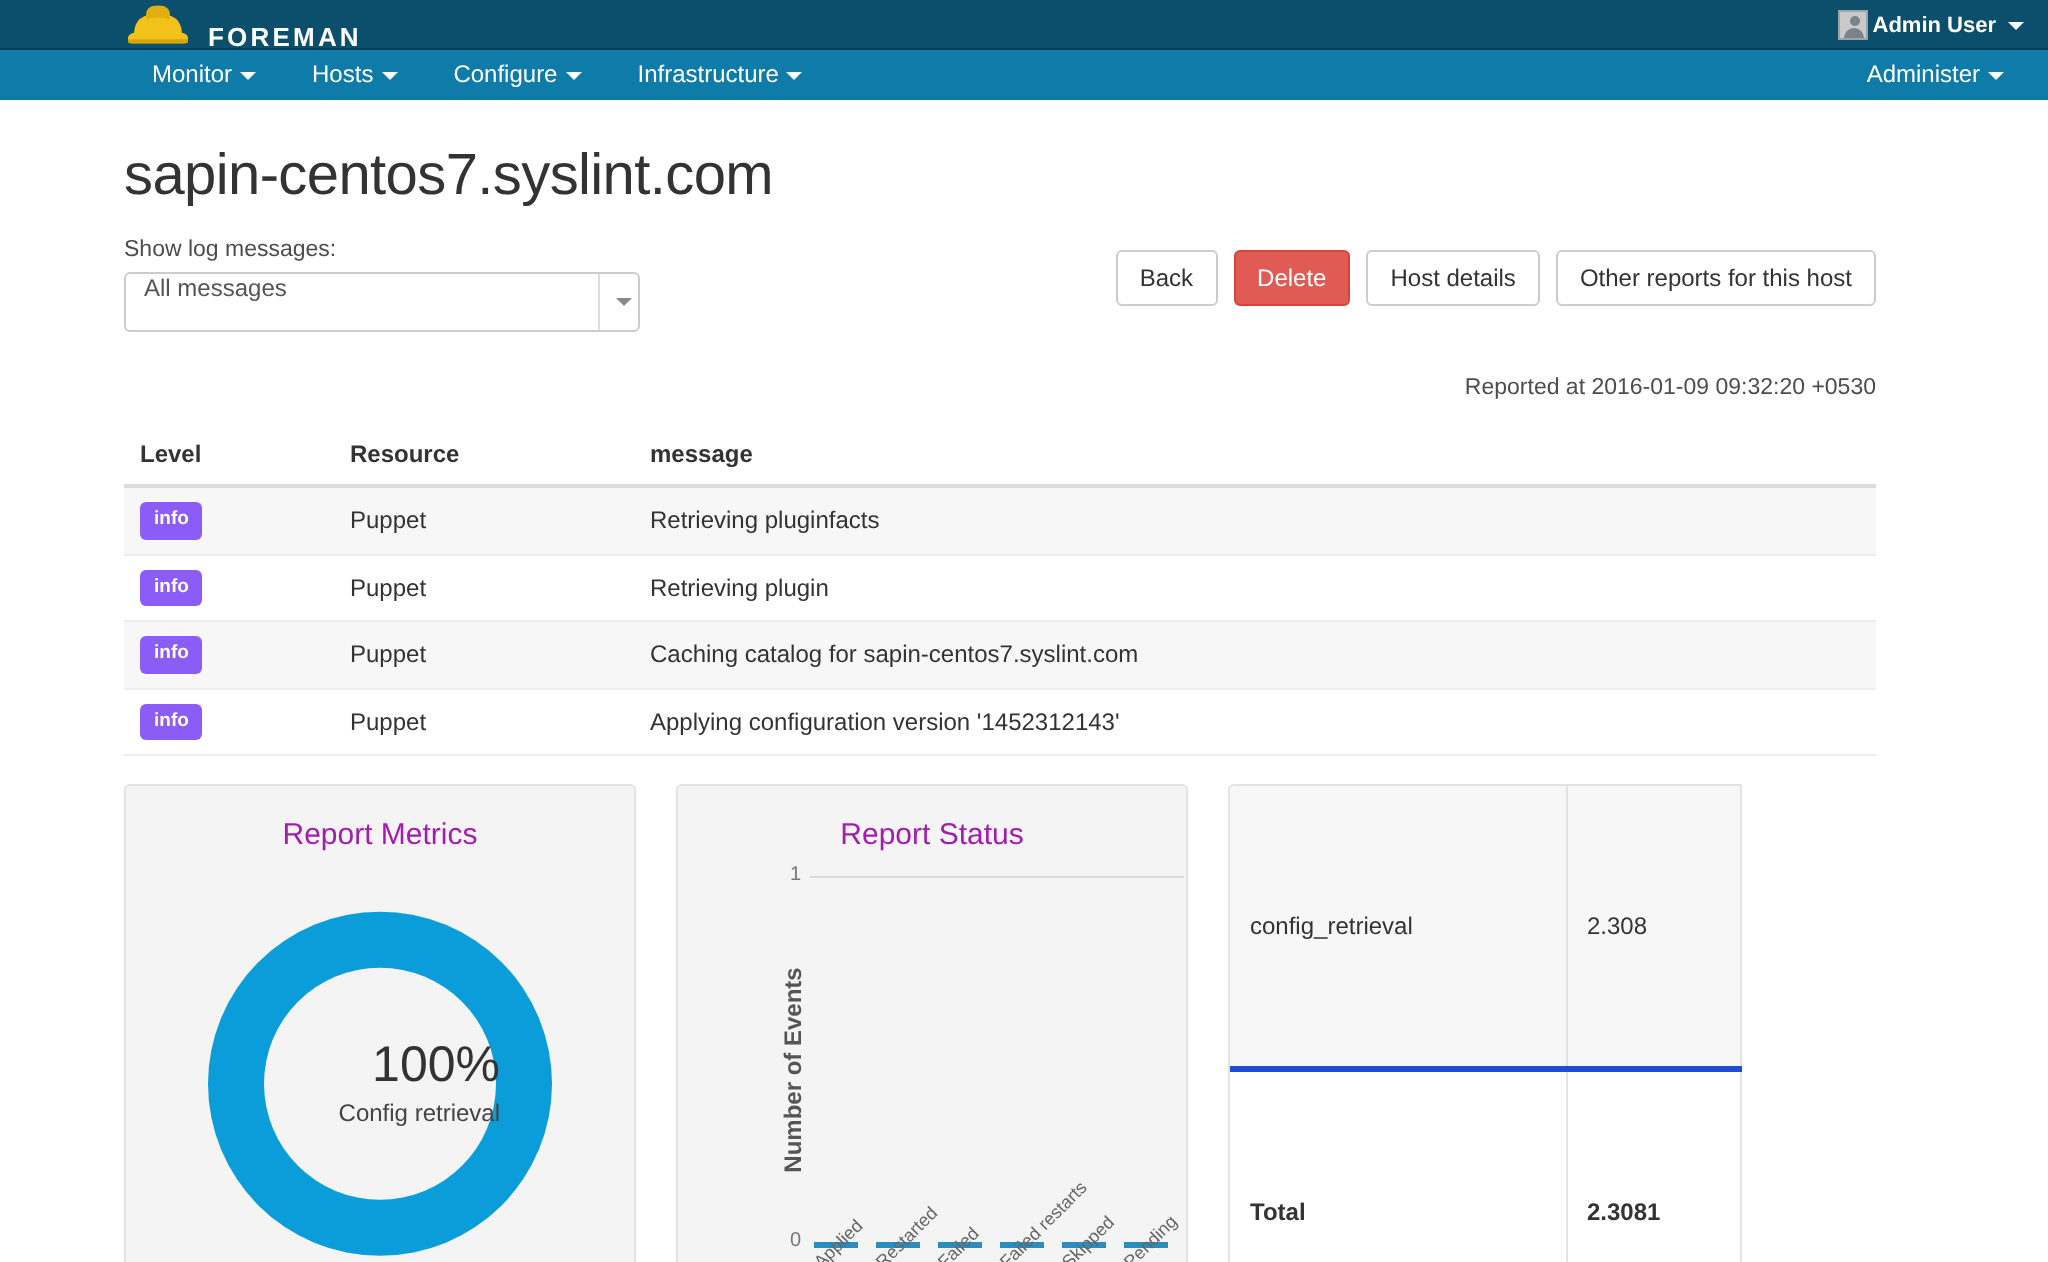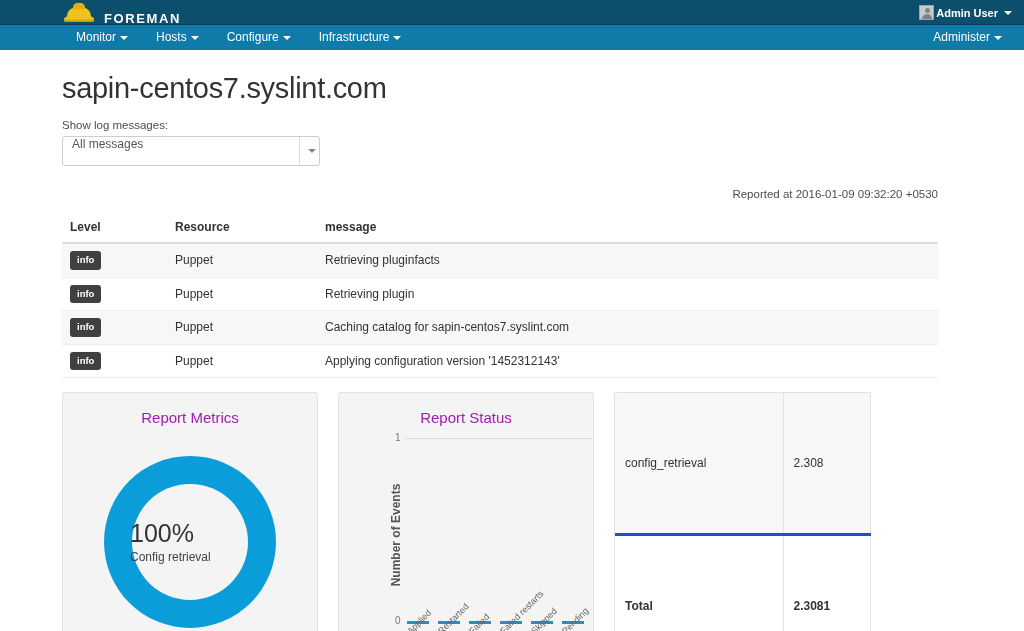--- a/index.html
+++ b/index.html
@@ -172,21 +172,21 @@
     color:#333333;
     padding:7px 6px 7px 8px;
     border-bottom:1px solid #eeeeee;
     vertical-align:middle;
   }
   table.log tbody tr:nth-child(odd){ background:#f7f7f7; }
   .col-level{ width:105px; }
   .col-resource{ width:150px; }
   .badge{
     display:inline-block;
-    background:#404040;
+    background:#8b5cf6;
     color:#ffffff;
     font-size:9.5px;
     line-height:1;
     padding:4px 7px 5px 7px;
     border-radius:3px;
     font-weight:bold;
   }
 
   
   .panels{
@@ -228,21 +228,21 @@
     position:absolute;
     left:50%;top:50%;
     transform:translate(-50%,-50%);
     width:116px;height:116px;border-radius:50%;
     background:#f4f4f4;
   }
   .donut-center{
     position:absolute;
     left:50%; top:50%;
     transform:translate(-50%,-50%);
-    text-align:left;
+    text-align:right;
     z-index:2;
     width:120px;
   }
   .donut-pct{ font-size:25px; color:#333333; line-height:1.1; }
   .donut-label{ font-size:12px; color:#444444; margin-top:3px; }
 
   
   .chart-area{
     position:absolute;
     left:0;top:0;width:100%;height:100%;
@@ -362,20 +362,26 @@
       <div class="filter-block">
         <div class="filter-label">Show log messages:</div>
         <div class="select-wrap">
           <span class="select-value">All messages</span>
           <span class="select-arrow">
             <span class="caret" style="color:#888888"></span>
           </span>
         </div>
       </div>
 
+      <div class="btn-group">
+        <button class="btn">Back</button>
+        <button class="btn btn-danger">Delete</button>
+        <button class="btn">Host details</button>
+        <button class="btn">Other reports for this host</button>
+      </div>
     </div>
 
     <div class="reported-at">Reported at 2016-01-09 09:32:20 +0530</div>
 
     <table class="log">
       <thead>
         <tr>
           <th class="col-level">Level</th>
           <th class="col-resource">Resource</th>
           <th>message</th>

